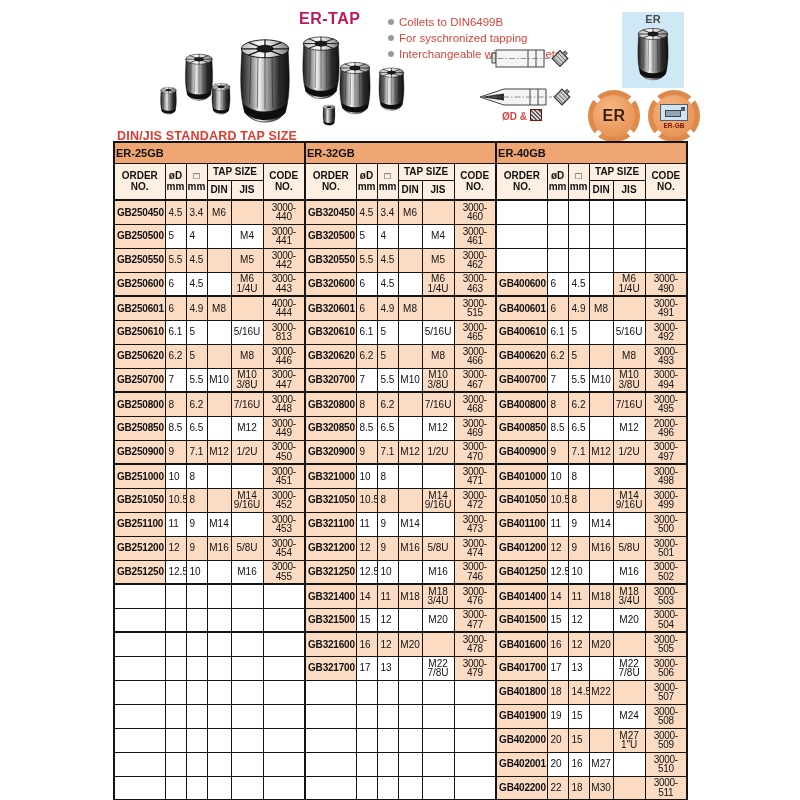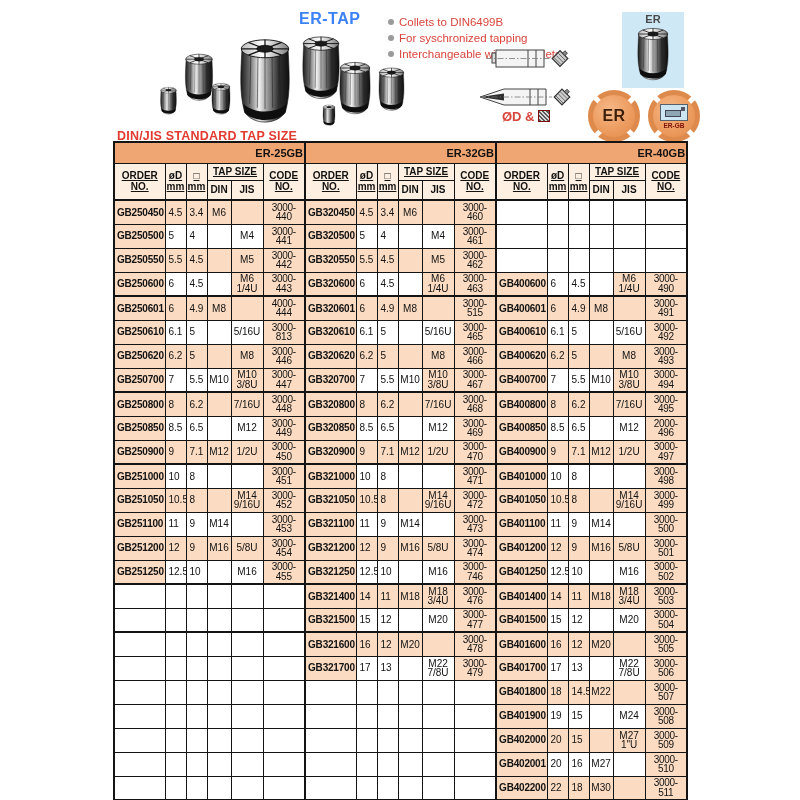--- a/index.html
+++ b/index.html
@@ -3,36 +3,36 @@
 <meta charset="utf-8">
 <style>
   html,body { margin:0; padding:0; background:#fff; }
   #stage {
     position:relative; width:800px; height:800px; background:#ffffff;
     font-family:"Liberation Sans", sans-serif; overflow:hidden; color:#111;
   }
   
   #page-title {
     position:absolute; left:299px; top:10px; margin:0;
-    font-size:16px; font-weight:bold; letter-spacing:0.5px; color:#3b82f6;
+    font-size:16px; font-weight:bold; letter-spacing:0.5px; color:#be185d;
   }
   #feature-list {
     position:absolute; left:388px; top:14px; margin:0; padding:0; list-style:none;
   }
   #feature-list li {
     font-size:11.5px; line-height:16px; color:#d8453c; white-space:nowrap;
   }
   #feature-list .dot {
     display:inline-block; width:6px; height:6px; border-radius:50%;
     background:#9b9b9b; margin-right:5px; vertical-align:1px;
   }
   #collets-photo { position:absolute; left:125px; top:22px; }
   #tap-drawings { position:absolute; left:478px; top:45px; }
   #drawing-label {
-    position:absolute; left:502px; top:109px; font-size:13px; font-weight:bold;
+    position:absolute; left:502px; top:109px; font-size:10px; font-weight:bold;
     color:#d8453c; white-space:nowrap;
   }
   #drawing-label .sq-icon {
     display:inline-block; width:10px; height:10px; margin-left:3px; vertical-align:-1px;
     border:1px solid #7a1008;
     background:repeating-linear-gradient(45deg,#5c5c5c 0 1.5px,#d9d9d9 1.5px 3px);
   }
   #er-photo-box {
     position:absolute; left:622px; top:12px; width:62px; height:76px;
     background:#cfe8f5; text-align:center;
@@ -75,26 +75,26 @@
     position:absolute; left:113px; top:141px; width:574px;
     border-collapse:collapse; table-layout:fixed;
     border:2px solid #141414;
   }
   #tap-table th, #tap-table td {
     border:1px solid #141414; padding:0 1px; font-size:10px; color:#111;
     white-space:pre-line; line-height:0.95; overflow:hidden;
   }
   #tap-table .group-start { border-left-width:2px; }
   #tap-table thead .group-th {
-    background:#f0a672; height:20px; font-size:11px; font-weight:bold; text-align:right; line-height:1;
+    background:#f0a672; height:20px; font-size:11px; font-weight:bold; text-align:left; line-height:1;
   }
   #tap-table thead .col-th {
     background:#fdf0e2; font-size:10px; font-weight:bold; text-align:center; line-height:1.05;
   }
-  #tap-table thead tr.colhead1 { height:17px;text-decoration:underline; }
+  #tap-table thead tr.colhead1 { height:17px; }
   #tap-table thead tr.colhead2 th { height:18px; }
   #tap-table tbody tr { height:24px; }
   #tap-table tbody tr:first-child td { border-top-width:2px; }
   #tap-table tbody tr.thick td { border-bottom-width:2px; }
   #tap-table td { background:#ffffff; text-align:center; vertical-align:middle; }
   #tap-table td.peach { background:#fbdcc3; }
   #tap-table td.col-order { text-align:left; padding-left:2px; font-weight:bold; letter-spacing:-0.2px; }
   #tap-table td.col-d, #tap-table td.col-sq { text-align:left; padding-left:3px; }
   #tap-table td.col-code { letter-spacing:-0.3px; }
 </style>

